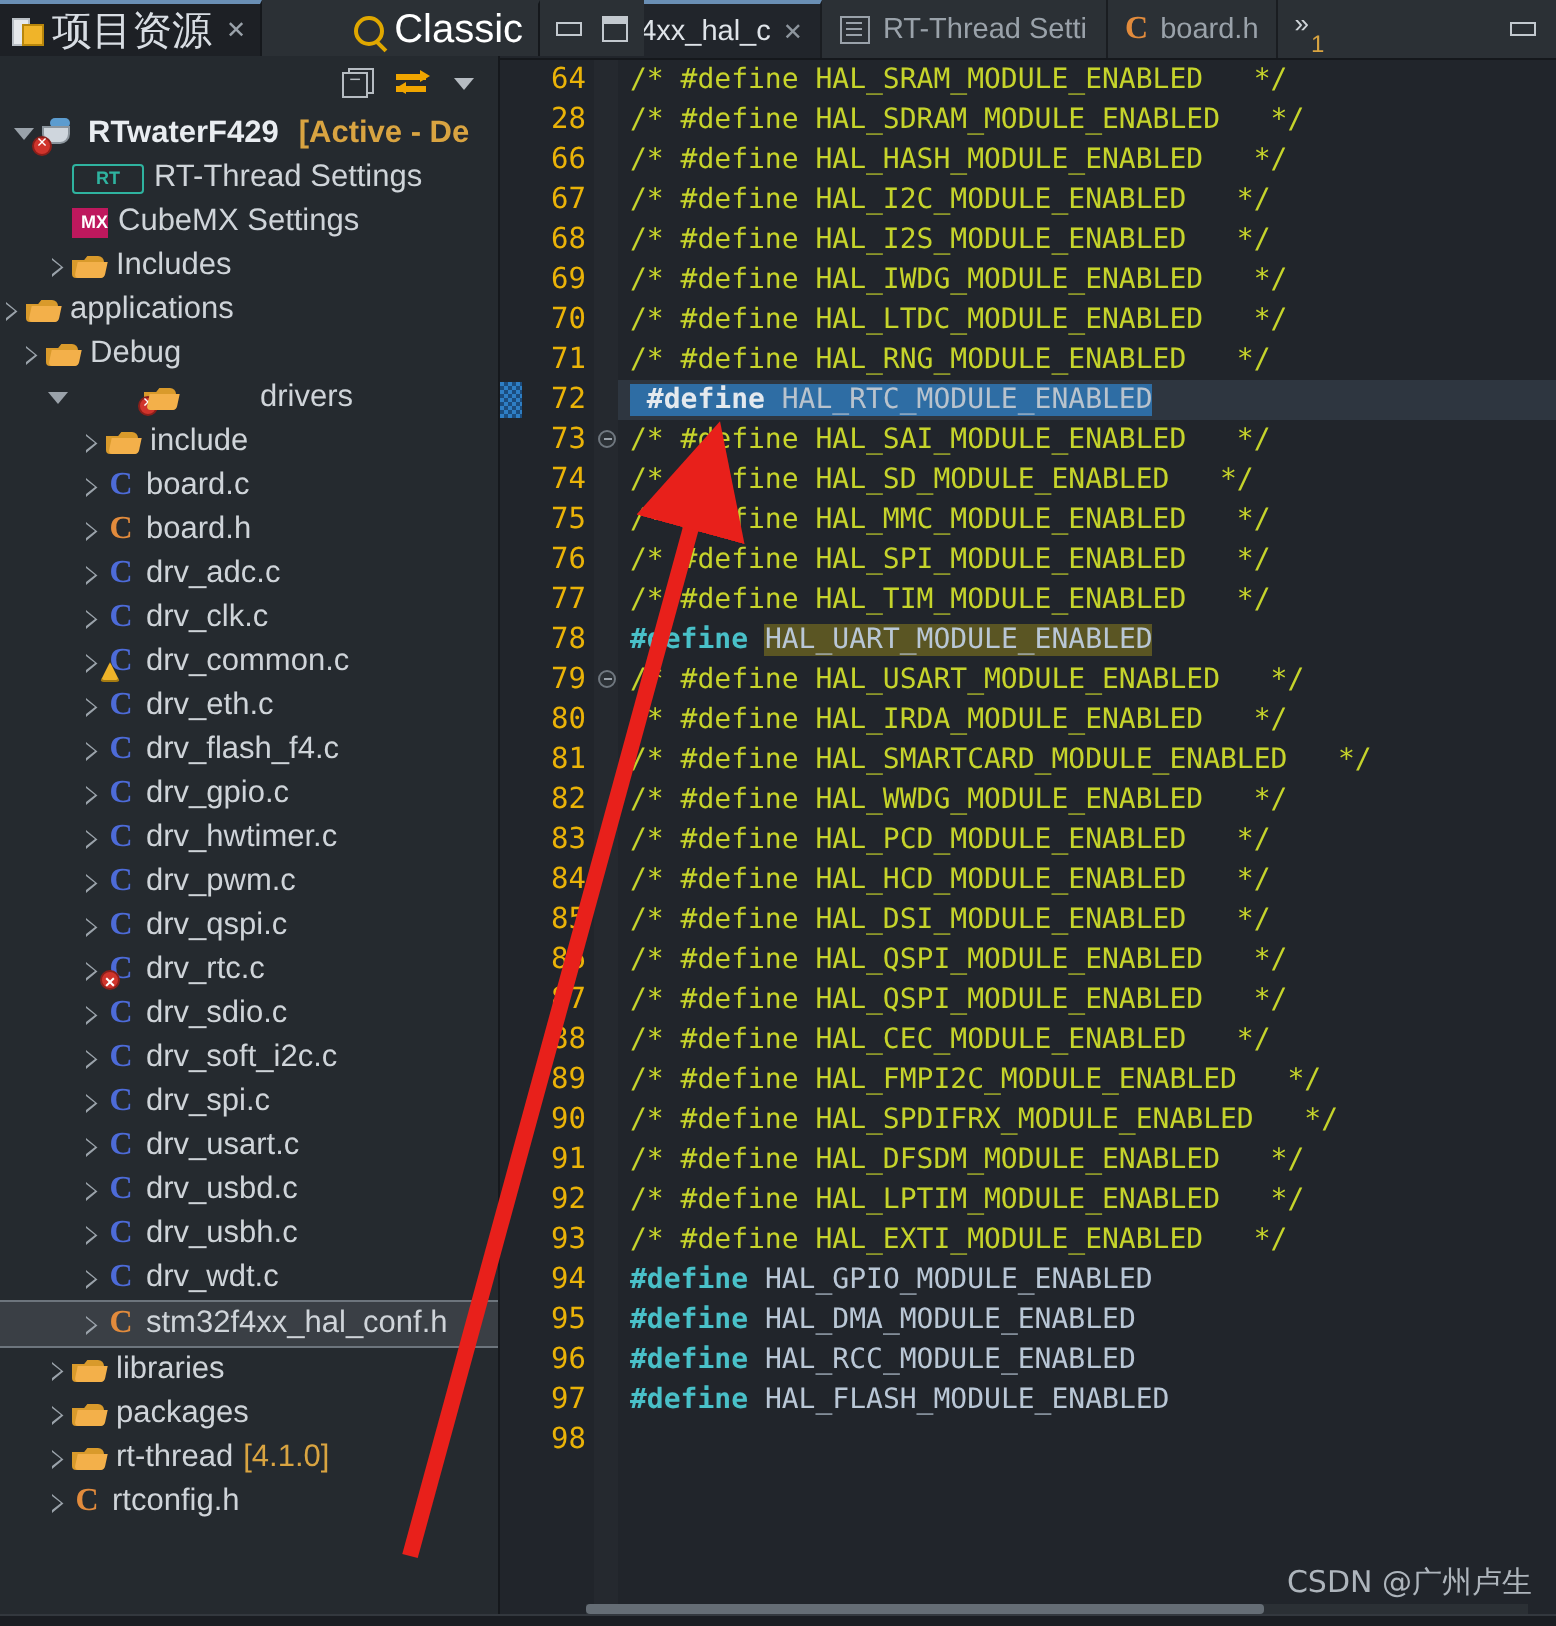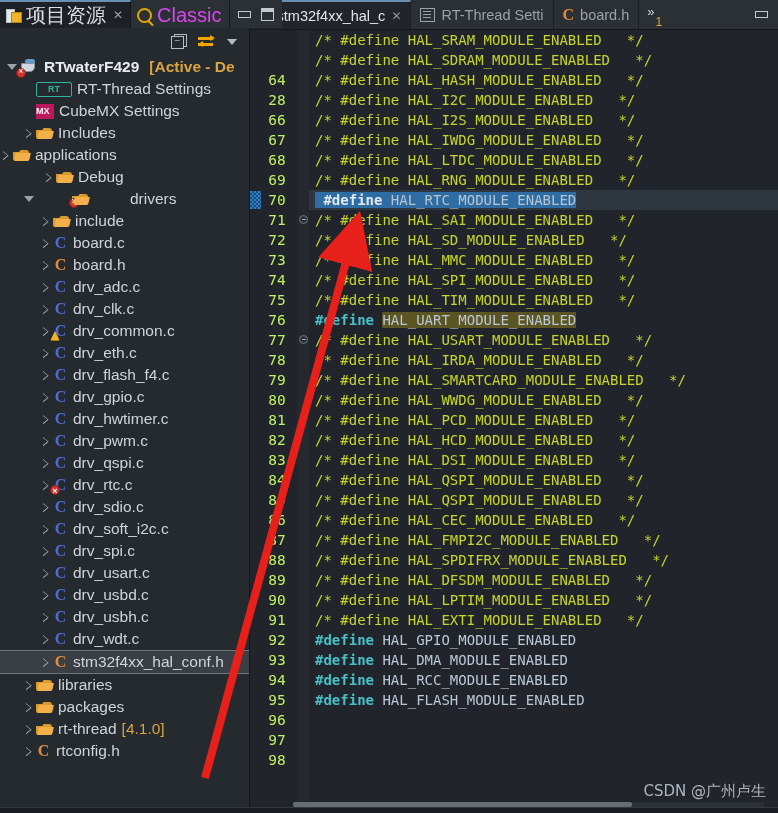--- a/index.html
+++ b/index.html
@@ -27,21 +27,22 @@
     display: flex; align-items: center; gap: 5px;
     padding: 0 7px 0 6px;
     font-size: 15px; color: #d8dde3;
     background: #1d2025;
     border-top: 2px solid #6a8fb5;
     border-right: 1px solid #15181c;
     white-space: nowrap;
   }
   .view-tab.inactive {
     background: #2b3035; border-top: 2px solid transparent;
-    color: #d946ef;
+    color: #ffffff;
+    margin-left: 40px;
   }
   .view-tab .vt-label { font-size: 20px; }
   .view-tab .vt-close { font-size: 12px; color: #9aa2aa; margin-left: 2px; }
   .folder-glyph {
     width: 15px; height: 14px; position: relative; display: inline-block;
   }
   .folder-glyph::before {
     content: ""; position: absolute; left: 0; top: 1px;
     width: 7px; height: 12px; background: #e6e9ec;
     border: 1px solid #b9bfc5;
@@ -185,21 +186,21 @@
     background: #5c9ccf; border-radius: 4px;
   }
   .ic-rt {
     width: 36px; height: 15px; border: 1.5px solid #2fb3a0;
     color: #2fb3a0; font-size: 9px; font-weight: bold; line-height: 12px;
     text-align: center; border-radius: 2px;
   }
   .ic-mx {
     width: 18px; height: 15px; background: #be185d;
     color: #fff; font-size: 9px; font-weight: bold; line-height: 15px;
-    text-align: left;
+    text-align: right;
   }
   .lbl { font-size: 15.5px; color: #cfd4d9; }
   .lbl.proj { font-weight: bold; color: #e9edf1; }
   .lbl.active { color: #d9a441; font-weight: bold; margin-left: 10px; }
   .lbl.ver { color: #d9a441; margin-left: 5px; }
 
   
   #editor-area {
     flex: 1; display: flex; flex-direction: column;
     background: #21252b; min-width: 0;
@@ -242,25 +243,24 @@
   #marker-bar { width: 11px; flex: 0 0 11px; background: #21252b; position: relative; }
   #marker-bar .mk {
     position: absolute; left: 0; width: 11px; height: 18px;
     background: #2e7ec4;
     background-image:
       linear-gradient(45deg, #1b4c7d 25%, transparent 25%, transparent 75%, #1b4c7d 75%),
       linear-gradient(45deg, #1b4c7d 25%, transparent 25%, transparent 75%, #1b4c7d 75%);
     background-size: 4px 4px; background-position: 0 0, 2px 2px;
   }
   #gutter {
-    flex: 0 0 36px; width: 36px; text-align: center;
+    flex: 0 0 36px; width: 36px; text-align: right;
     padding-right: 4px; background: #21252b;
     font-family: "DejaVu Sans Mono", monospace; font-size: 14.5px;
-    color: #bef264;
-    margin-top: 40px;
+    color: #eab308;
   }
   #gutter .ln { height: 20px; line-height: 20px; }
   #fold-bar { flex: 0 0 12px; width: 12px; background: #25292f; position: relative; }
   #fold-bar .fold {
     position: absolute; left: 2px; width: 9px; height: 9px;
     border: 1px solid #6f777f; border-radius: 50%;
     background: #2b3035;
   }
   #fold-bar .fold::after {
     content: ""; position: absolute; left: 1.5px; top: 3px;
@@ -363,21 +363,21 @@
         <div class="tree-row" style="padding-left: 23px;">
           <span class="twisty closed"></span>
           <span class="ic ic-folder"></span>
           <span class="lbl">Includes</span>
         </div>
         <div class="tree-row" style="">
           <span class="twisty closed"></span>
           <span class="ic ic-folder"></span>
           <span class="lbl">applications</span>
         </div>
-        <div class="tree-row" style="padding-left: 10px; margin-left: 33px;">
+        <div class="tree-row" style="padding-left: 10px;">
           <span class="twisty closed"></span>
           <span class="ic ic-folder"></span>
           <span class="lbl">Debug</span>
         </div>
         <div class="tree-row" style="padding-left: 23px; gap: 36px;">
           <span class="twisty open"></span>
           <span class="ic ic-folder">
             <span class="badge-err"></span>
           </span>
           <span class="lbl">drivers</span>

